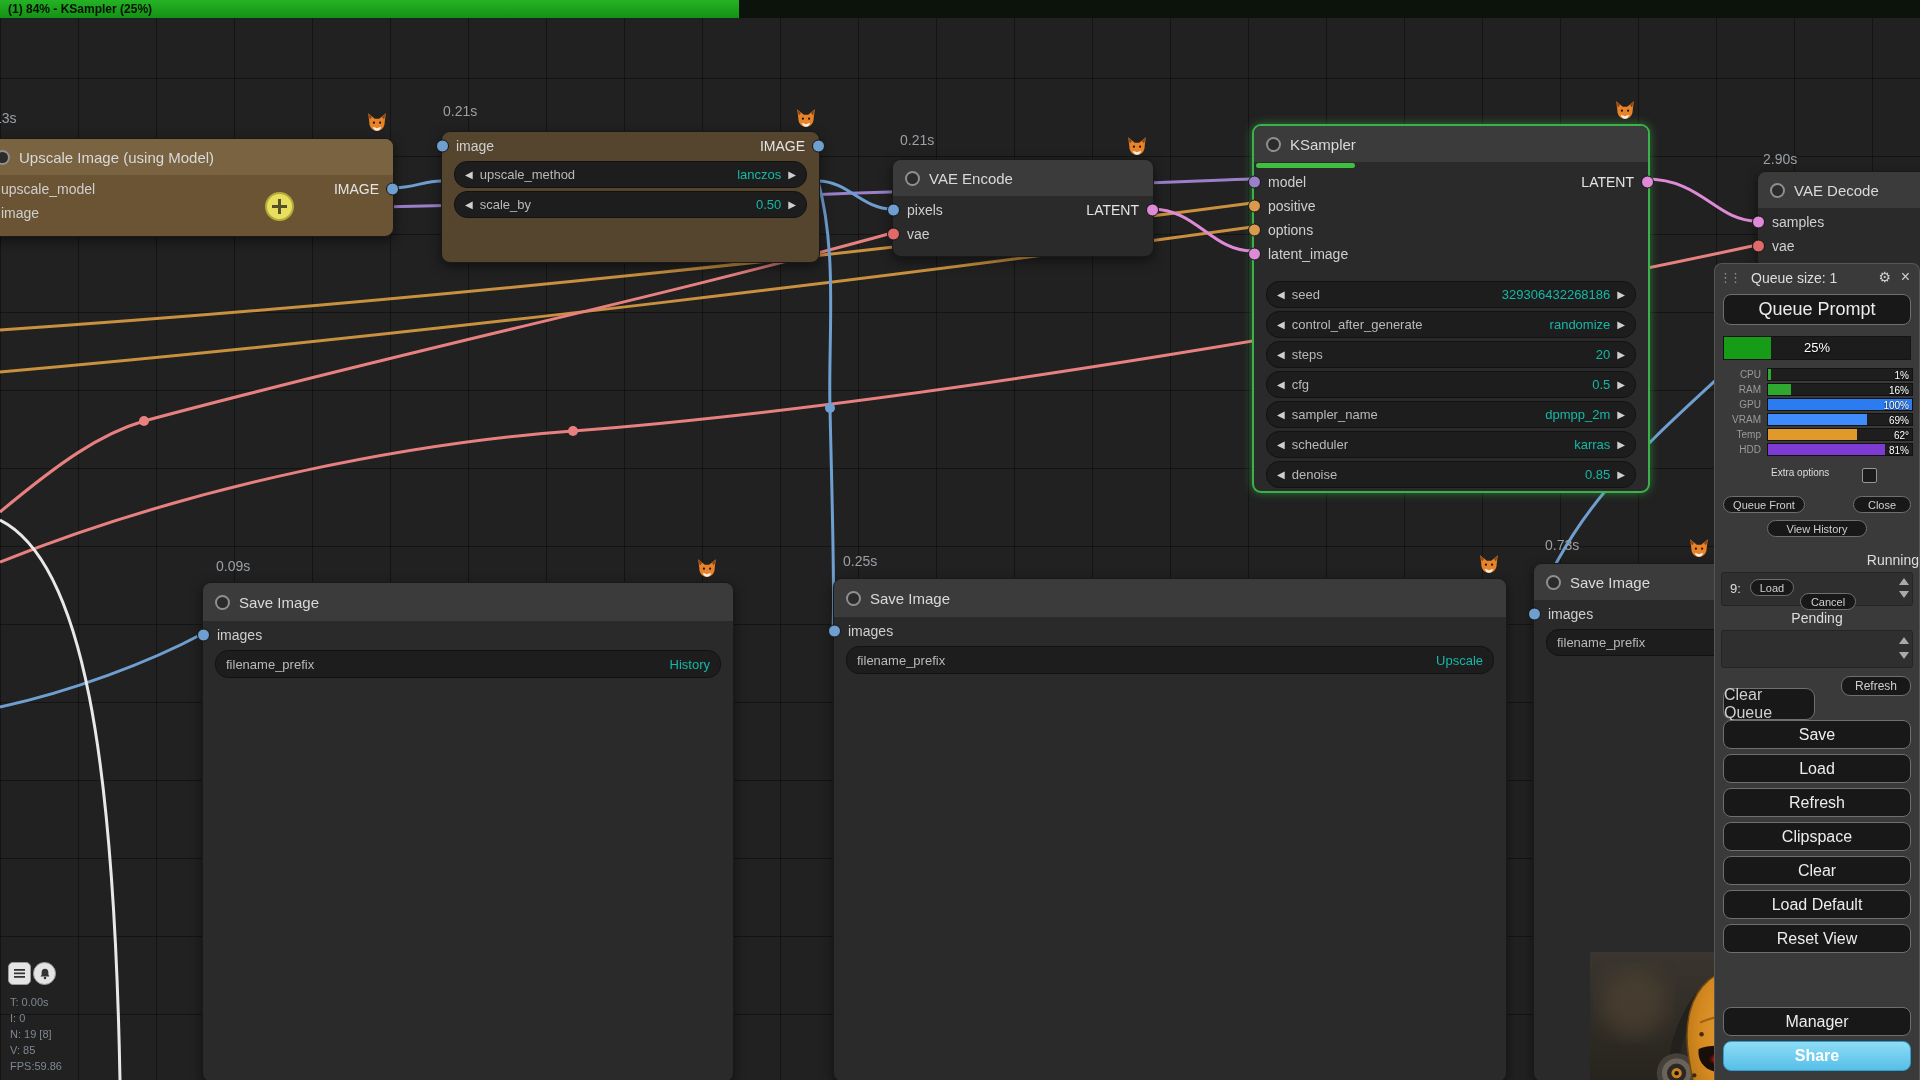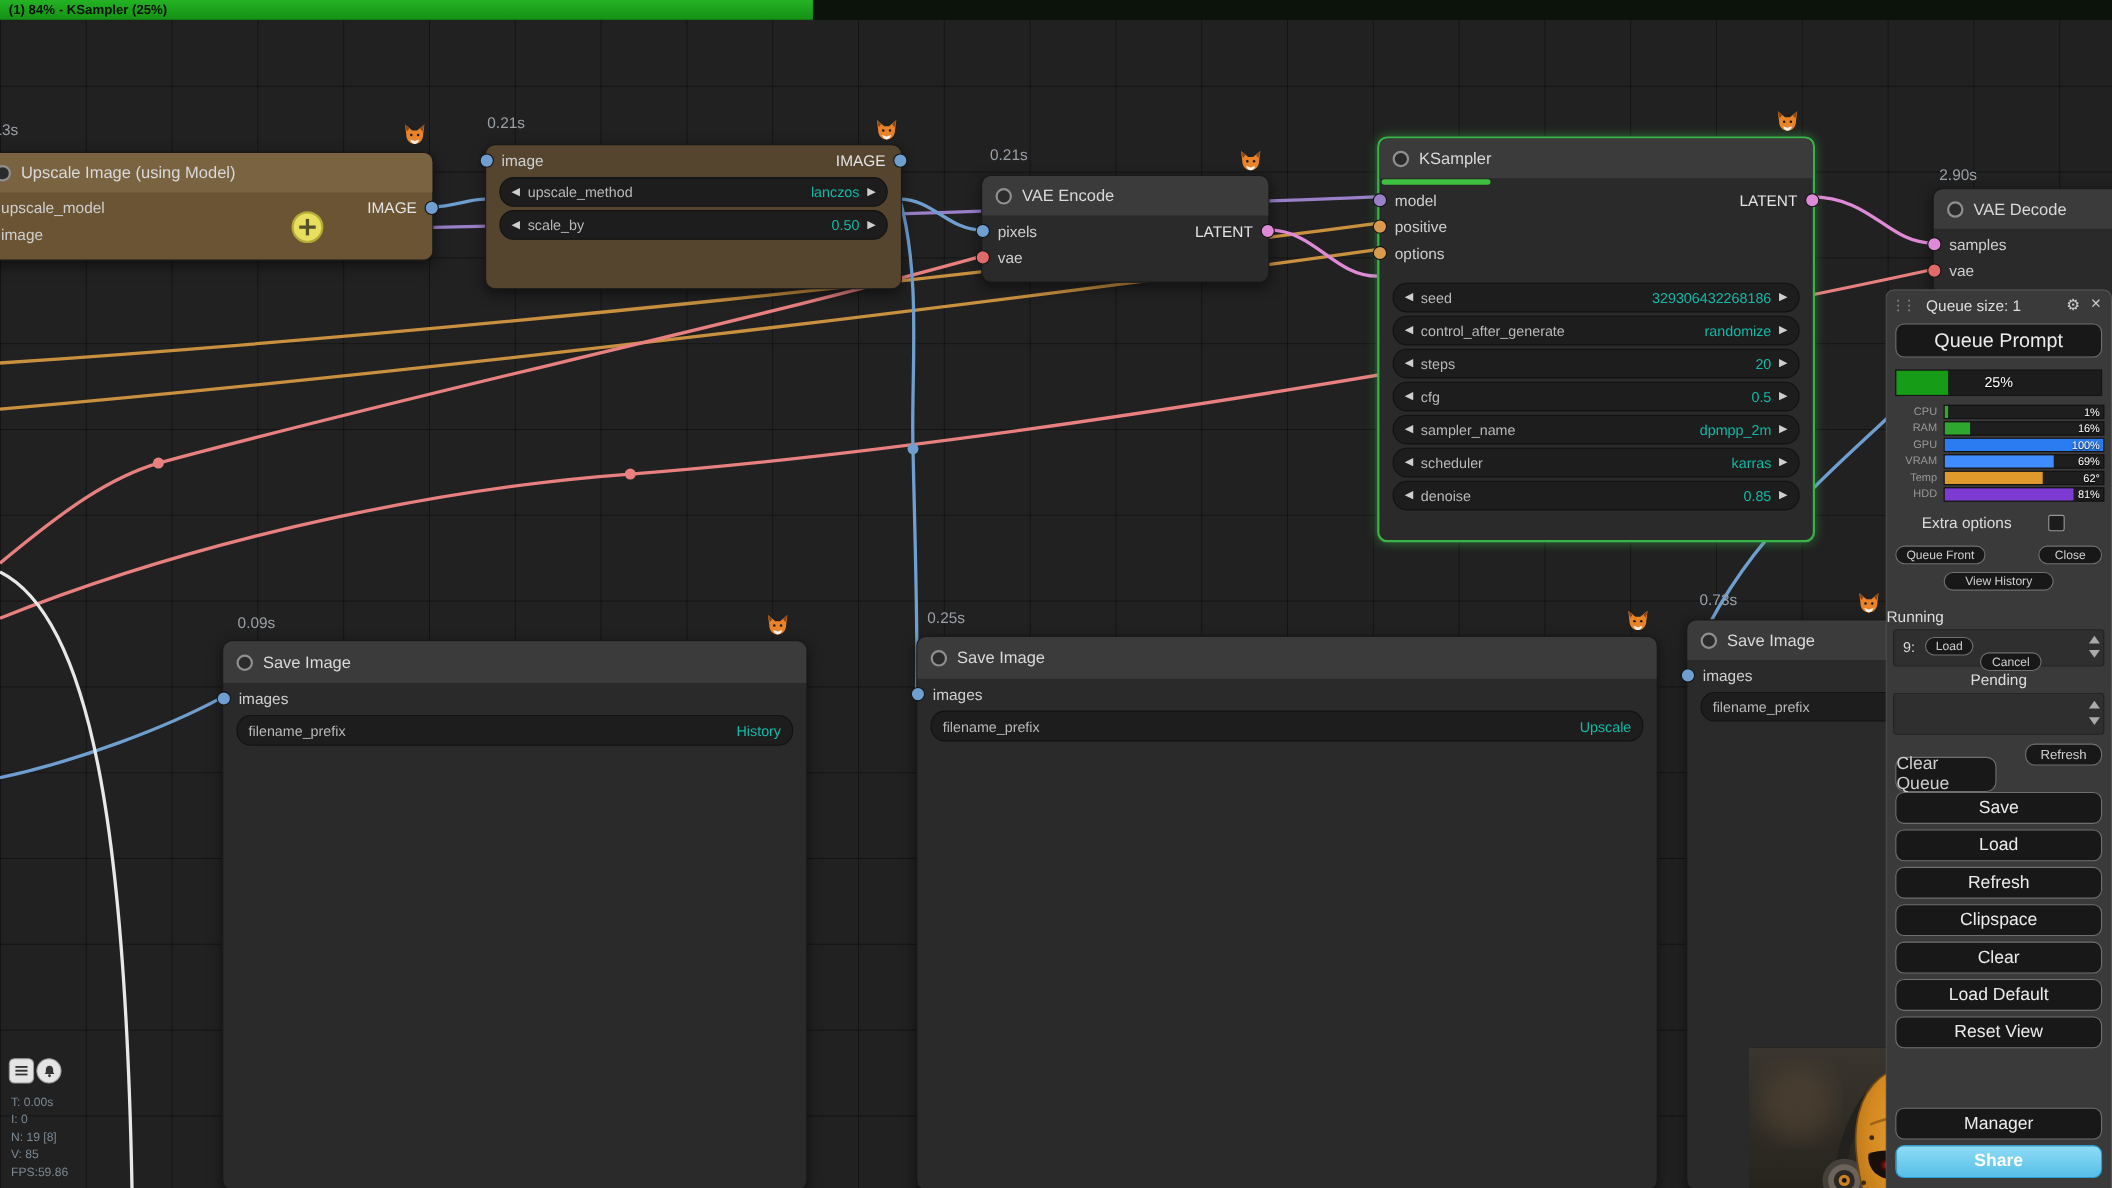--- a/index.html
+++ b/index.html
@@ -280,20 +280,24 @@
         <span class="port out" style="--pc:#de8ad6"></span>
       </div>
       <div class="iorow">
         <span class="port in" style="--pc:#d99a4e"></span>
         <span>positive</span>
       </div>
       <div class="iorow">
         <span class="port in" style="--pc:#d99a4e"></span>
         <span>options</span>
       </div>
+      <div class="iorow">
+        <span class="port in" style="--pc:#de8ad6"></span>
+        <span>latent_image</span>
+      </div>
       <div style="height:12px"></div>
       <div class="widget">
         <span class="warr">◀</span>
         <span>seed</span>
         <span class="wval">329306432268186</span>
         <span class="warr">▶</span>
       </div>
       <div class="widget">
         <span class="warr">◀</span>
         <span>control_after_generate</span>
@@ -483,28 +487,28 @@
         </span>
     </div>
     <div class="srow" style="top:179px">
       <span class="slabel">HDD</span>
       <span class="sbar">
           <span class="sfill" style="display: block; width: 81%; background: rgb(125, 59, 212);"></span>
           <span class="sval">81%</span>
         </span>
     </div>
 
-    <span class="mi" style="left:32px;top:203px;font-size:14px">Extra options</span>
+    <span class="mi" style="left:56px;top:203px;font-size:10px">Extra options</span>
     <span class="cb" style="right:42px;top:204px"></span>
 
     <div class="mbtn small" style="left:8px;top:232px;width:82px;height:17px">Queue Front</div>
     <div class="mbtn small" style="right:8px;top:232px;width:58px;height:17px">Close</div>
     <div class="mbtn small" style="left:52px;top:256px;width:100px;height:17px">View History</div>
 
-    <div class="mi" style="left:0;right:0;top:288px;text-align:left;font-size:14px">Running</div>
+    <div class="mi" style="left:0;right:0;top:288px;text-align:right;font-size:14px">Running</div>
     <div class="qbox" style="top:308px;height:32px">
       <span style="position:absolute;left:8px;top:8px;font-size:13px;color:#ddd">9:</span>
       <div class="mbtn small" style="left:28px;top:6px;width:44px;height:17px">Load</div>
       <div class="mbtn small" style="left:78px;top:20px;width:56px;height:17px">Cancel</div>
       <span class="tri up" style="top:5px"></span>
       <span class="tri dn" style="top:18px"></span>
     </div>
     <div class="mi" style="left:0;right:0;top:346px;text-align:center;font-size:14px">Pending</div>
     <div class="qbox" style="top:366px;height:36px">
       <span class="tri up" style="top:6px"></span>

